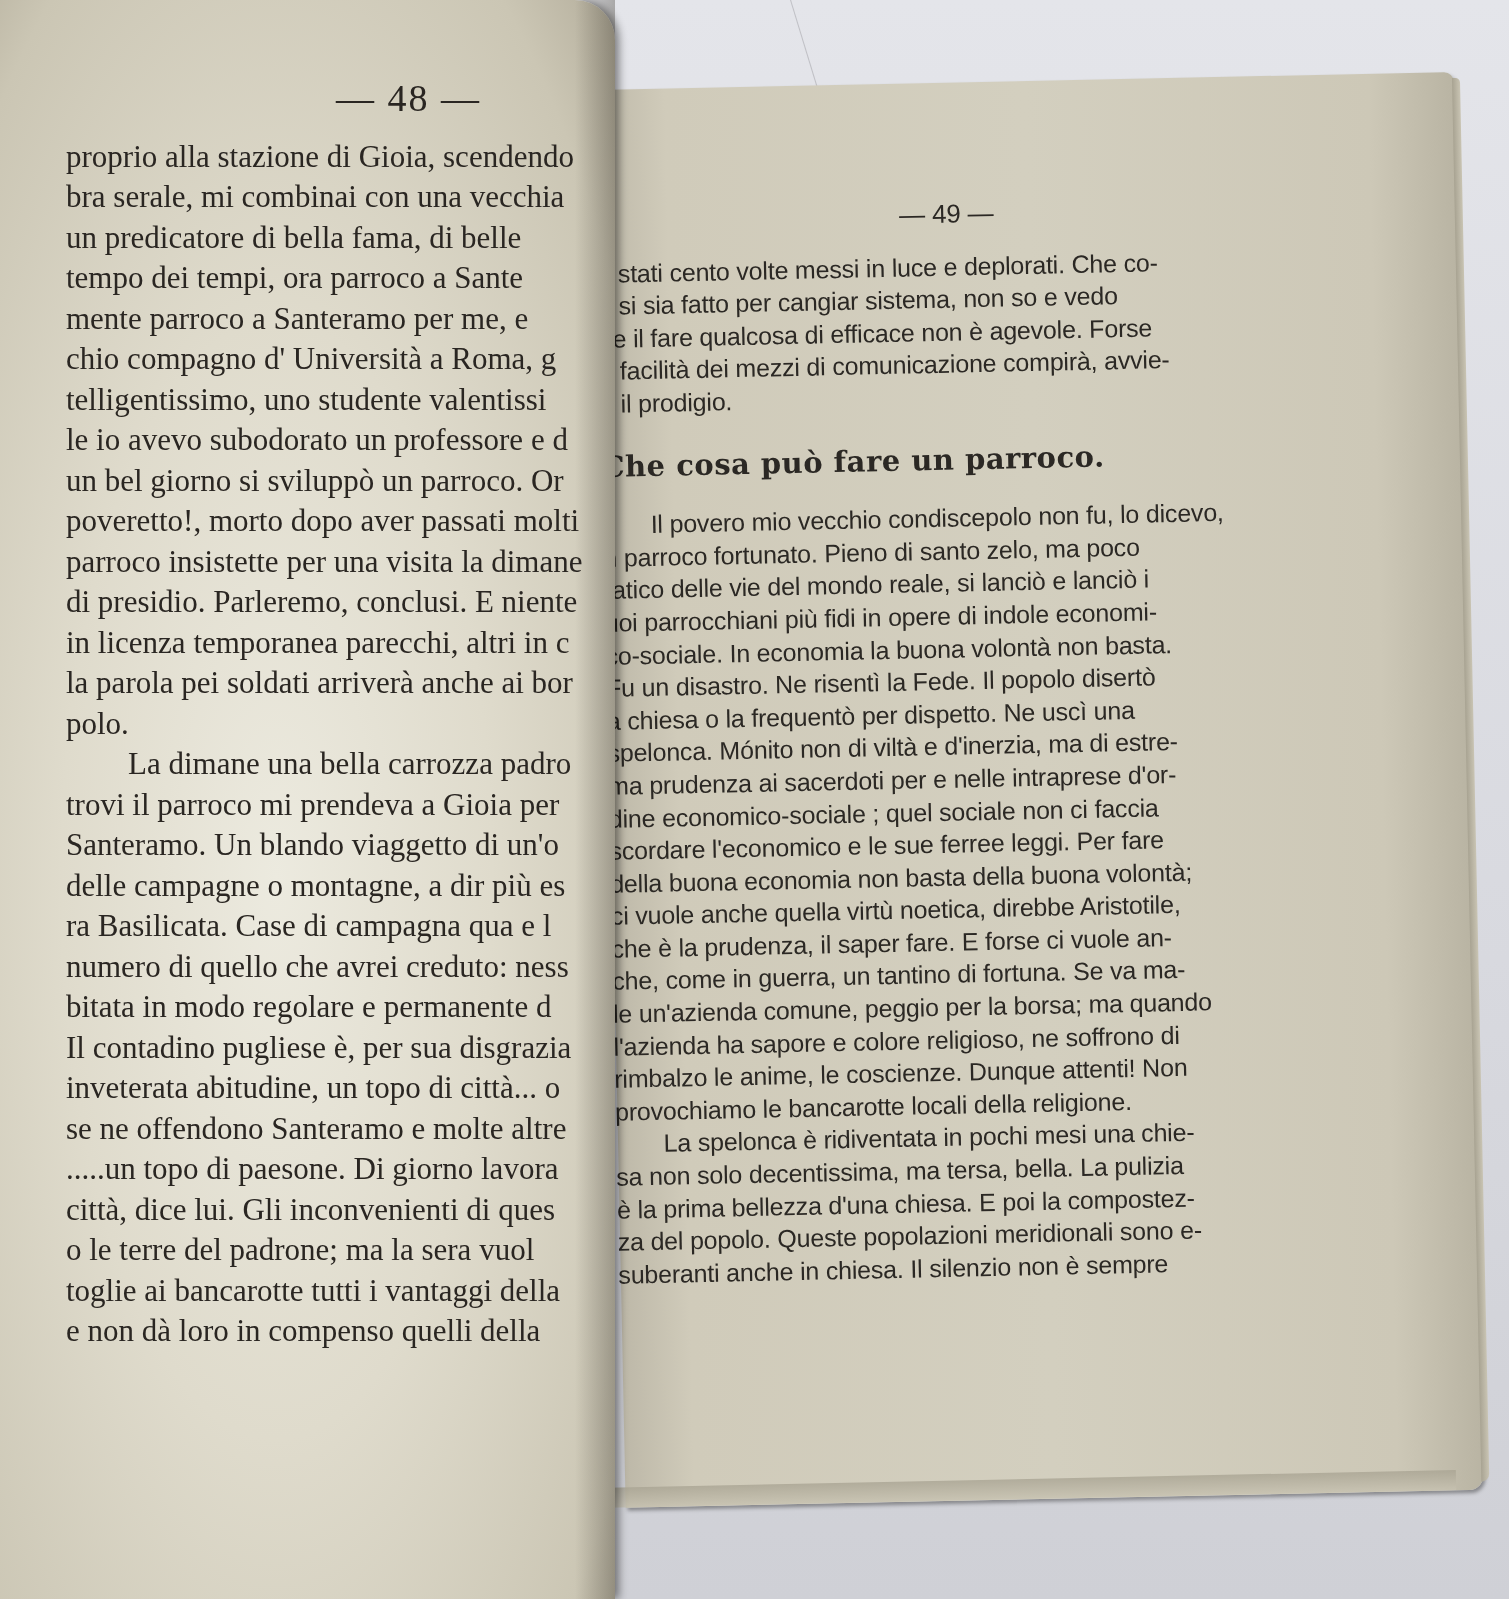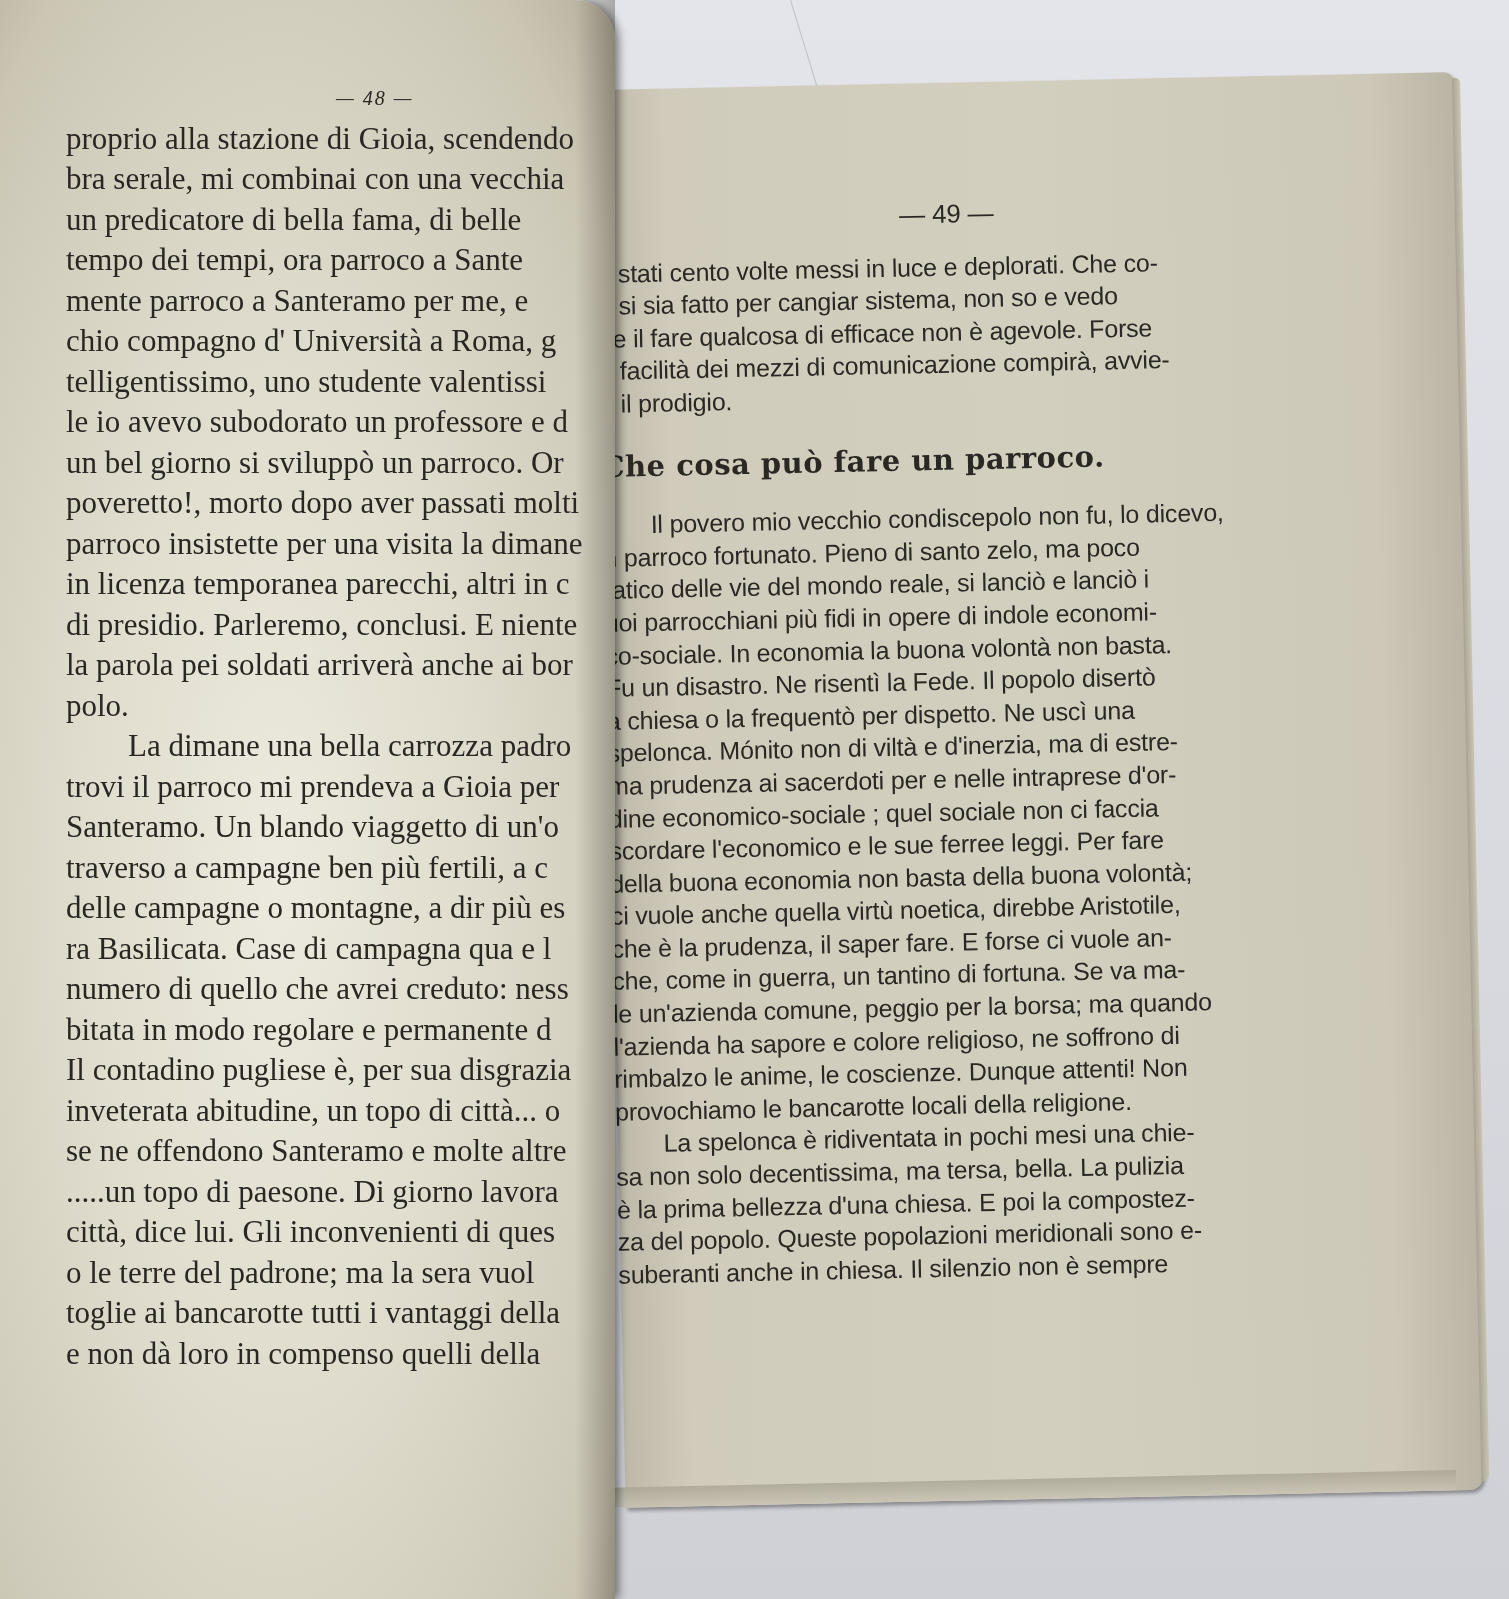--- a/index.html
+++ b/index.html
@@ -38,22 +38,22 @@
   }
   .page-left::after {
     content: ""; position: absolute; right: 0; top: 0; width: 40px; height: 100%;
     background: linear-gradient(90deg, rgba(0,0,0,0), rgba(60,55,45,.35));
   }
   .left-text {
     position: absolute; left: 66px; top: 78px; width: 540px;
     color: #2a2622; font-size: 31px; line-height: 40.5px;
   }
   .folio {
-    text-align: center; font-size: 20px; letter-spacing: 2px; margin-bottom: 0;
-    padding-left: 270px; text-align: left; font-style: italic;
+    text-align: center; font-size: 38px; letter-spacing: 2px; margin-bottom: 18px;
+    padding-left: 270px; text-align: left;
   }
   .line { white-space: nowrap; overflow: hidden; display: block; }
   .left-text .line { transform-origin: left center; }
   .indent { padding-left: 62px; }
   .right-text {
     position: absolute; left: 596px; top: 205px; width: 660px;
     color: #2b2824; font-size: 25px; line-height: 32.6px;
     transform: rotate(-1.2deg); transform-origin: top left;
     font-family: "Liberation Sans Narrow", "Liberation Sans", sans-serif;
     letter-spacing: -0.2px;
@@ -134,28 +134,27 @@
     <span class="line">bra serale, mi combinai con una vecchia</span>
     <span class="line">un predicatore di bella fama, di belle</span>
     <span class="line">tempo dei tempi, ora parroco a Sante</span>
     <span class="line">mente parroco a Santeramo per me, e</span>
     <span class="line">chio compagno d' Università a Roma, g</span>
     <span class="line">telligentissimo, uno studente valentissi</span>
     <span class="line">le io avevo subodorato un professore e d</span>
     <span class="line">un bel giorno si sviluppò un parroco. Or</span>
     <span class="line">poveretto!, morto dopo aver passati molti</span>
     <span class="line">parroco insistette per una visita la dimane</span>
+    <span class="line">di presidio. Parleremo, conclusi. E niente</span>
     <span class="line">in licenza temporanea parecchi, altri in c</span>
-    <span class="line">di presidio. Parleremo, conclusi. E niente</span>
     <span class="line">la parola pei soldati arriverà anche ai bor</span>
     <span class="line">polo.</span>
     <span class="line indent">La dimane una bella carrozza padro</span>
     <span class="line">trovi il parroco mi prendeva a Gioia per</span>
     <span class="line">Santeramo. Un blando viaggetto di un'o</span>
-    <span class="line">traverso a campagne ben più fertili, a c</span>
     <span class="line">delle campagne o montagne, a dir più es</span>
     <span class="line">ra Basilicata. Case di campagna qua e l</span>
     <span class="line">numero di quello che avrei creduto: ness</span>
     <span class="line">bitata in modo regolare e permanente d</span>
     <span class="line">Il contadino pugliese è, per sua disgrazia</span>
     <span class="line">inveterata abitudine, un topo di città... o</span>
     <span class="line">se ne offendono Santeramo e molte altre</span>
     <span class="line">.....un topo di paesone. Di giorno lavora</span>
     <span class="line">città, dice lui. Gli inconvenienti di ques</span>
     <span class="line">o le terre del padrone; ma la sera vuol</span>

